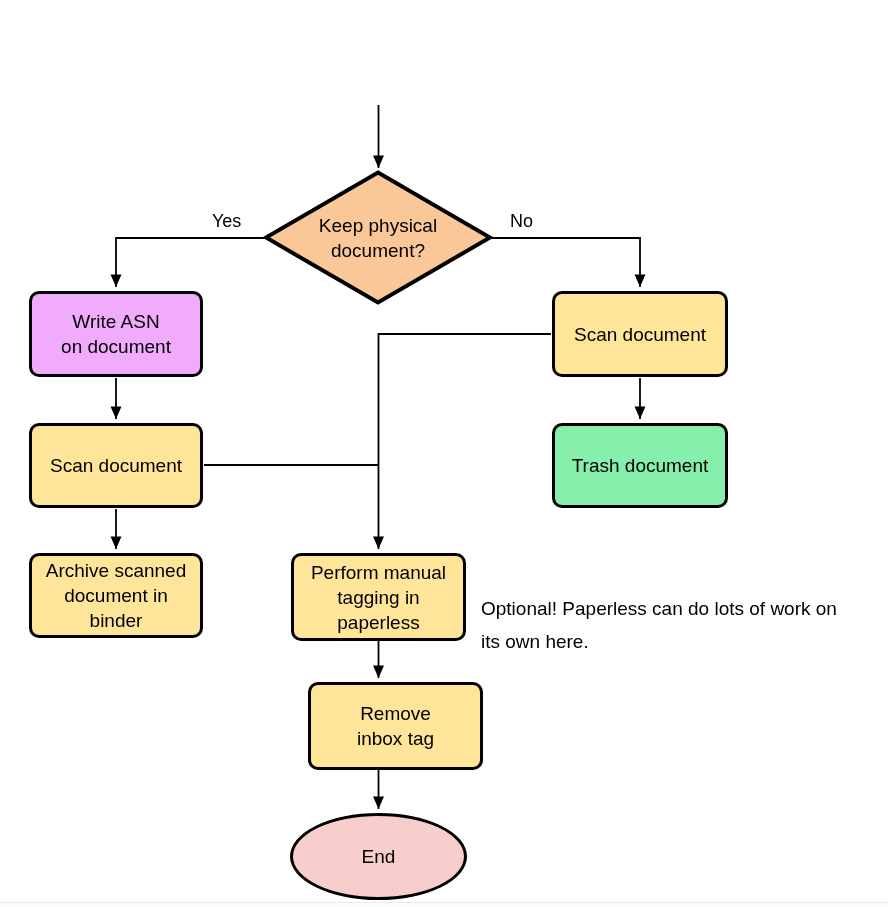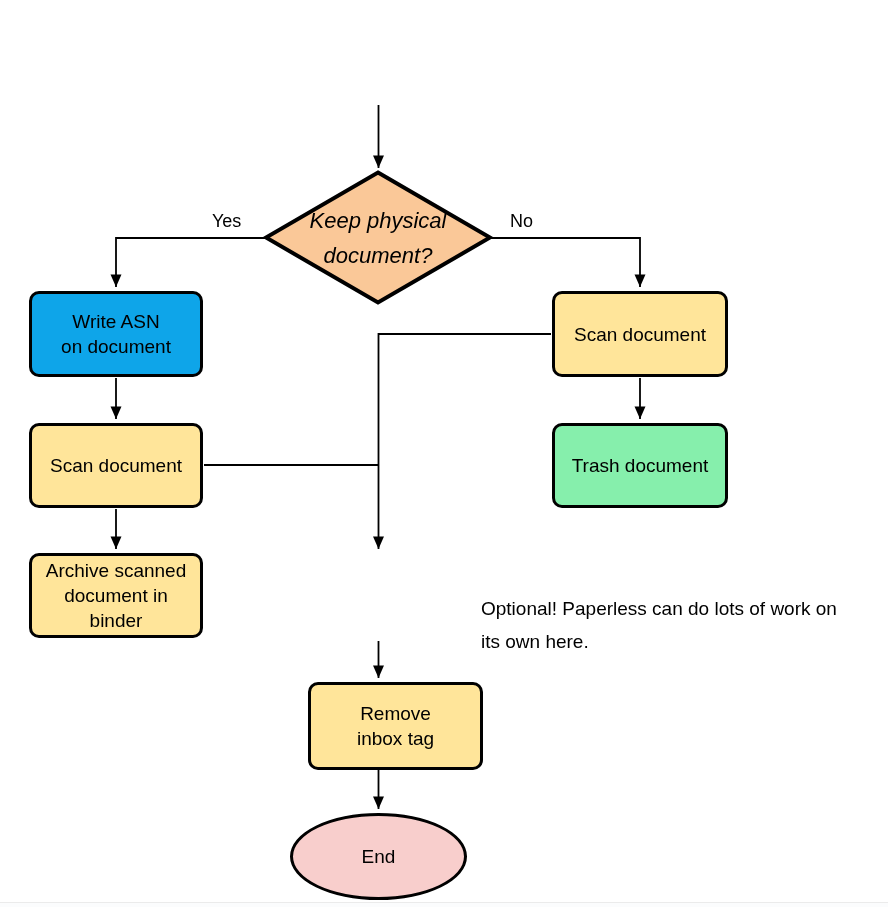--- a/index.html
+++ b/index.html
@@ -42,23 +42,22 @@
   .node-label { white-space: pre-line; }
   .diamond-wrap { position: absolute; }
   .diamond-wrap svg { display: block; }
   .diamond-label {
     position: absolute;
     left: 0; top: 0; right: 0; bottom: 0;
     display: flex;
     align-items: center;
     justify-content: center;
     text-align: center;
-    font-size: 22px;
-    line-height: 35px;
-    font-style: italic;
+    font-size: 19px;
+    line-height: 25px;
   }
   .edge-label {
     position: absolute;
     font-size: 18px;
     line-height: 21px;
     color: #000;
   }
   .annotation {
     position: absolute;
     left: 481px;
@@ -113,21 +112,21 @@
     <svg width="230" height="135" viewBox="0 0 230 135">
       <polygon points="115,2.5 227,67.5 115,132.5 3,67.5" stroke="#000000" stroke-width="4" stroke-linejoin="miter" fill="#fac898"></polygon>
     </svg>
     <div class="diamond-label node-label">Keep physical
 document?</div>
   </div>
 
   <div class="edge-label" style="left:212px; top:211px;">Yes</div>
   <div class="edge-label" style="left:510px; top:211px;">No</div>
 
-  <div class="node process" style="left: 29px; top: 291px; width: 174px; height: 86px; background-color: #0ea5e9;">
+  <div class="node process" style="left: 29px; top: 291px; width: 174px; height: 86px; background-color: #f0abfc;">
     <span class="node-label">Write ASN
 on document</span>
   </div>
 
   <div class="node process" style="left: 29px; top: 423px; width: 174px; height: 85px; background-color: rgb(255, 229, 154);">
     <span class="node-label">Scan document</span>
   </div>
 
   <div class="node process" style="left: 29px; top: 553px; width: 174px; height: 85px; background-color: rgb(255, 229, 154);">
     <span class="node-label">Archive scanned
@@ -136,20 +135,25 @@
   </div>
 
   <div class="node process" style="left: 552px; top: 291px; width: 176px; height: 86px; background-color: rgb(255, 229, 154);">
     <span class="node-label">Scan document</span>
   </div>
 
   <div class="node process" style="left: 552px; top: 423px; width: 176px; height: 85px; background-color: #86efac;">
     <span class="node-label">Trash document</span>
   </div>
 
+  <div class="node process" style="left: 291px; top: 553px; width: 175px; height: 88px; background-color: rgb(255, 229, 154);">
+    <span class="node-label">Perform manual
+tagging in
+paperless</span>
+  </div>
 
   <div class="annotation">Optional! Paperless can do lots of work on
 its own here.</div>
 
   <div class="node process" style="left: 308px; top: 682px; width: 175px; height: 88px; background-color: rgb(255, 229, 154);">
     <span class="node-label">Remove
 inbox tag</span>
   </div>
 
   <div class="node terminator" style="left: 290px; top: 813px; width: 177px; height: 87px; background-color: rgb(248, 206, 204);">

